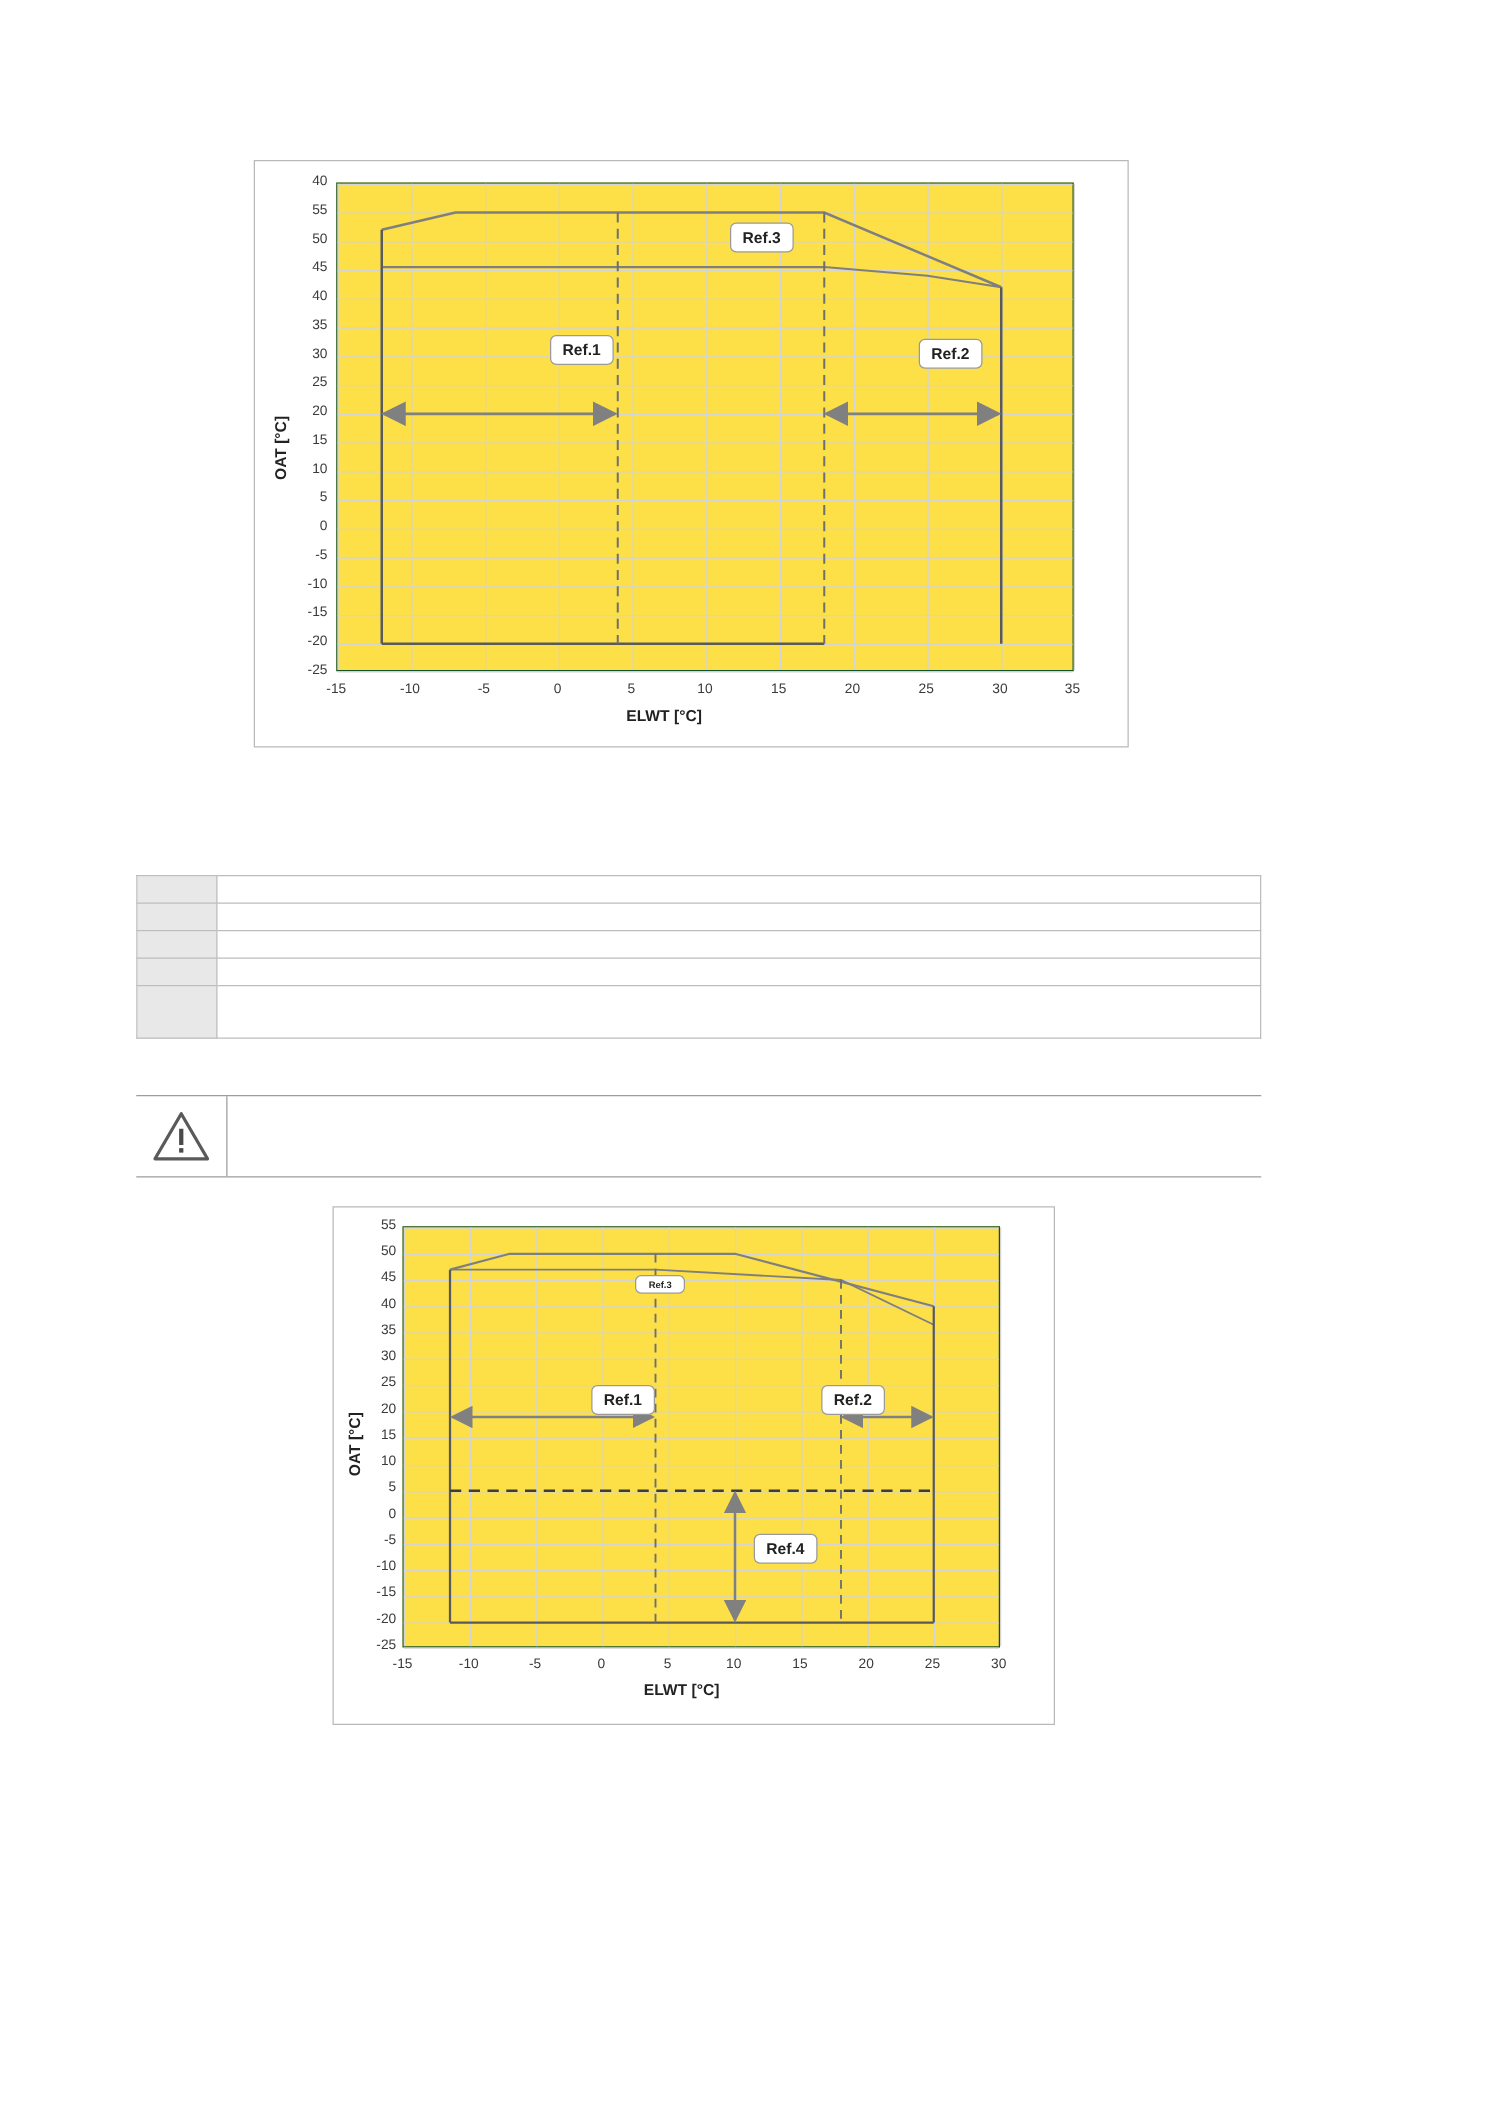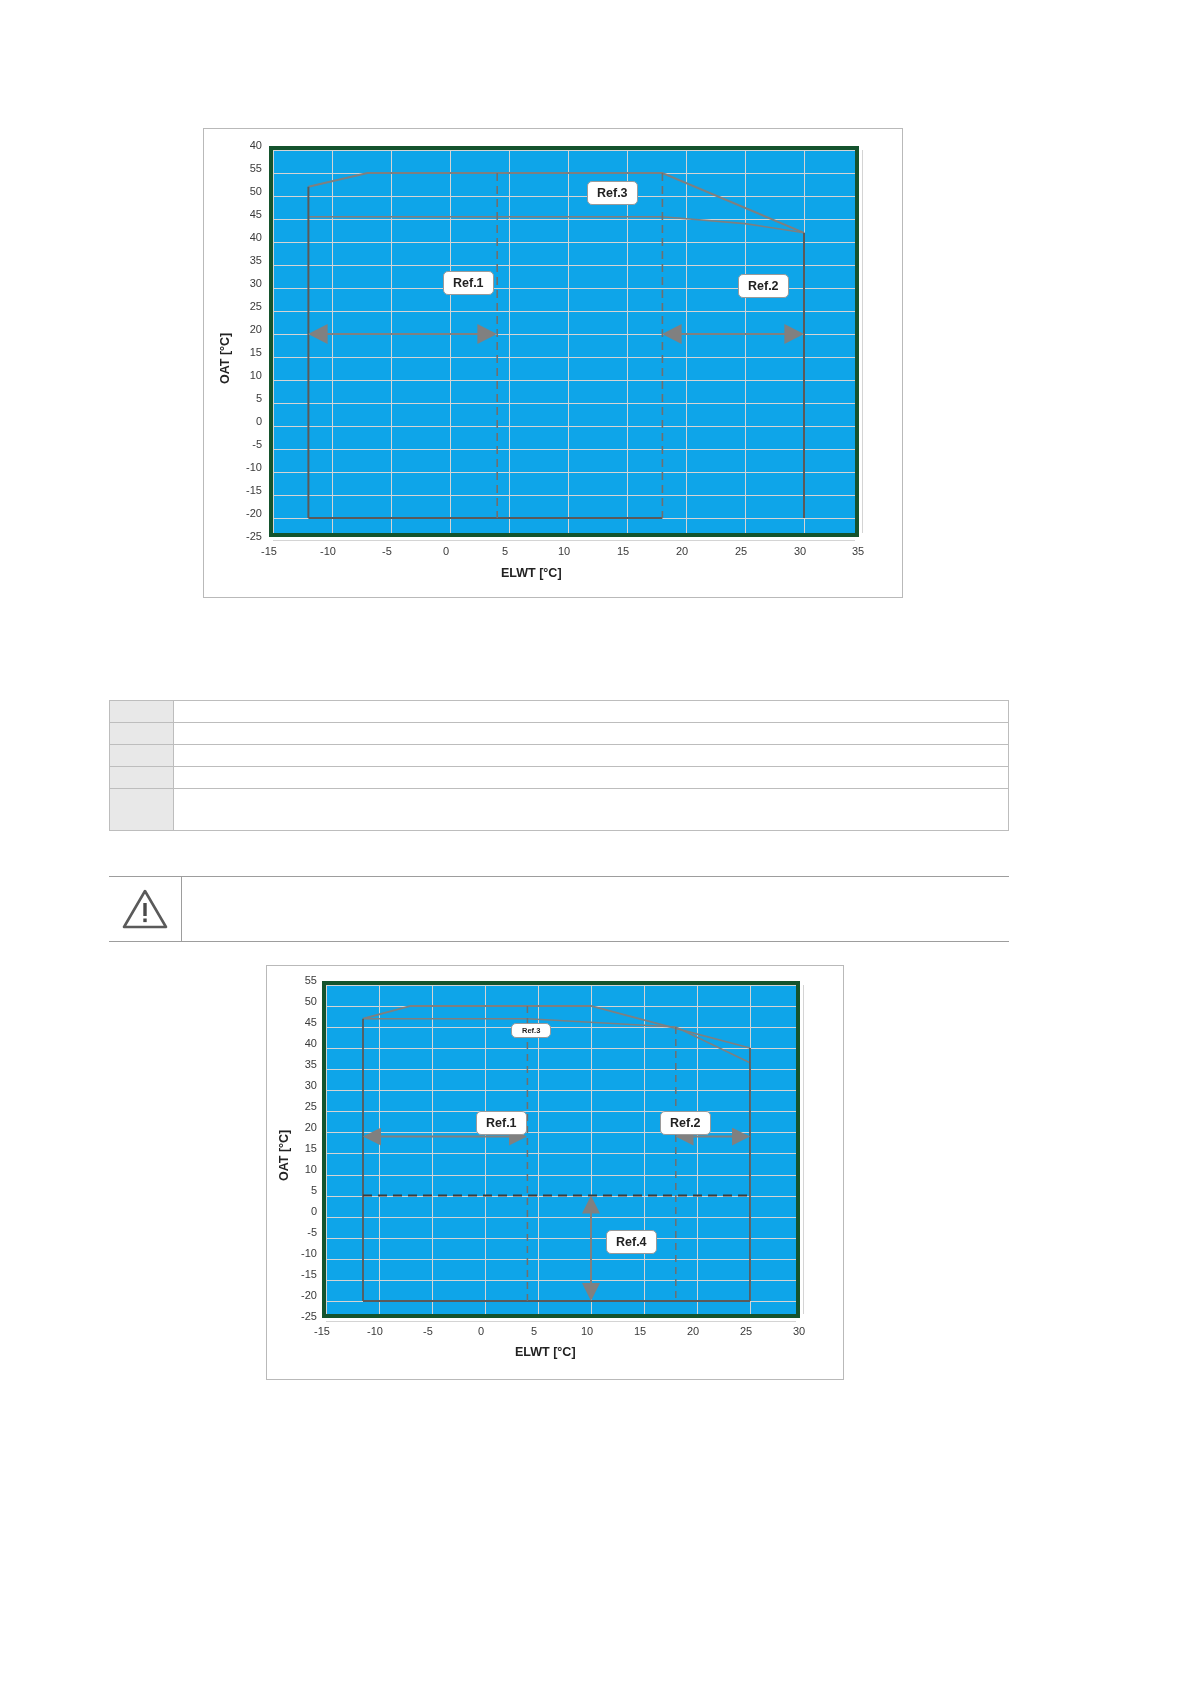--- a/index.html
+++ b/index.html
@@ -18,22 +18,22 @@
   
   .chart-card {
     position: absolute;
     background: #ffffff;
     border: 1px solid #b9b9b9;
     box-sizing: border-box;
   }
   .plot-area {
     position: absolute;
     box-sizing: border-box;
-    border: 4px solid #14532d;
-    background: #0ea5e9;
+    border: 1px solid #14532d;
+    background: #fde047;
     overflow: visible;
   }
   .grid-line-v, .grid-line-h {
     position: absolute;
     background: #d4d4d4;
   }
   .grid-line-v { width: 1px; top: 0; bottom: 0; }
   .grid-line-h { height: 1px; left: 0; right: 0; }
 
   .tick-label {

